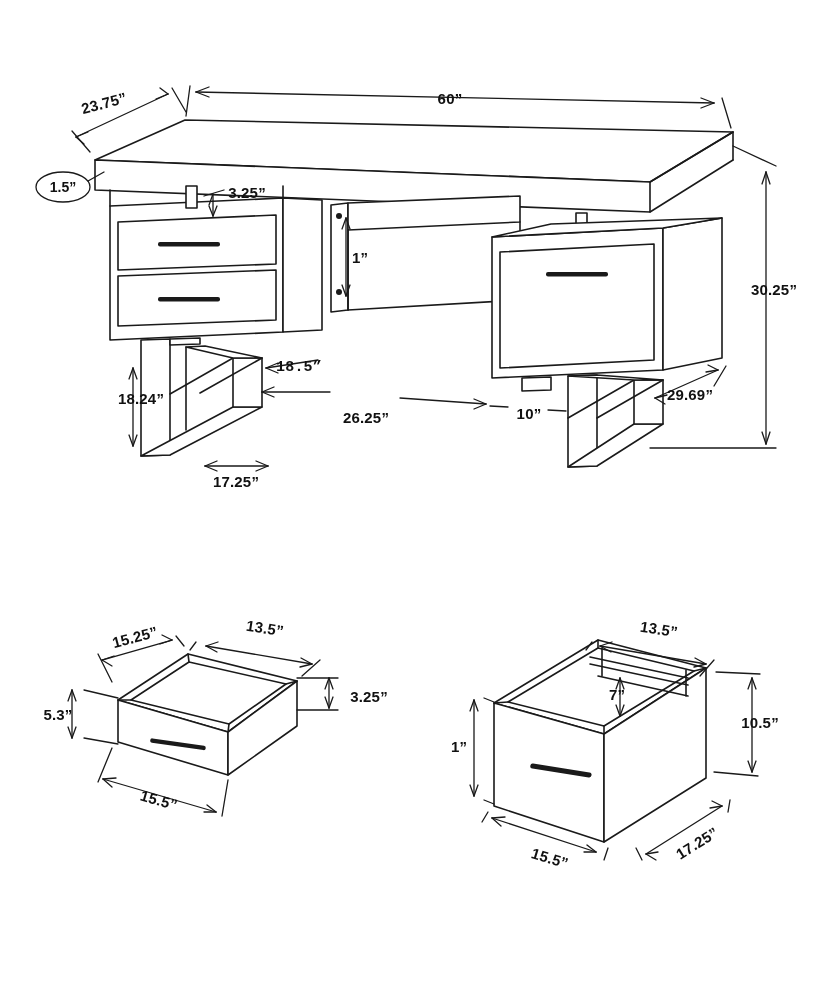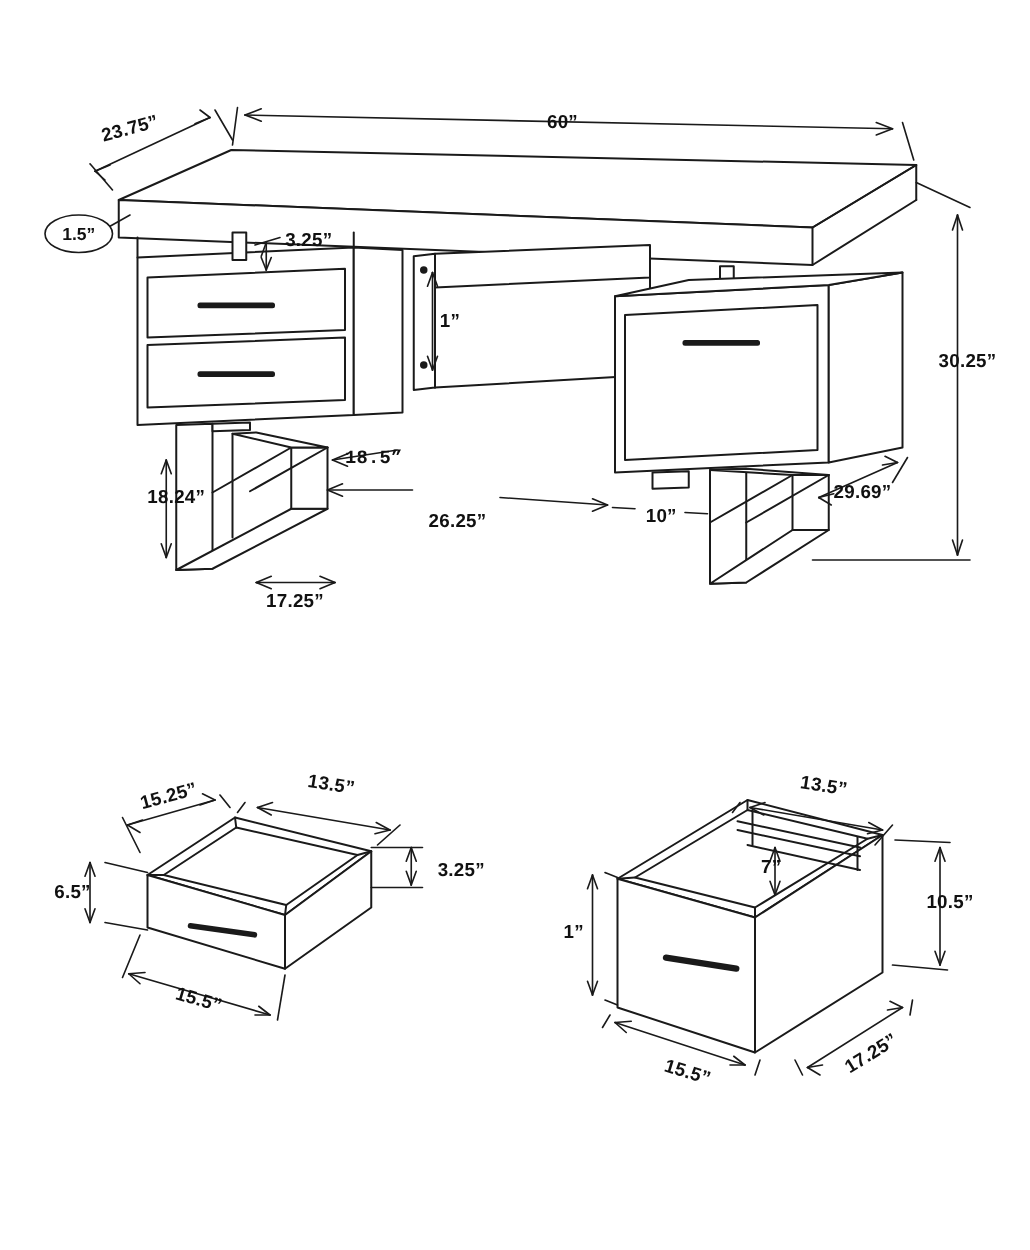--- a/index.html
+++ b/index.html
@@ -337,21 +337,21 @@
   <div class="dimlabel" style="left:299px; top:367px; transform:translate(-50%,-50%);font-family:Liberation Mono, monospace;">18.5”</div>
   <div class="dimlabel" style="left:141px; top:398px; transform:translate(-50%,-50%);">18.24”</div>
   <div class="dimlabel" style="left:366px; top:405px; transform:translate(-50%,-50%);margin-top:12px;">26.25”</div>
   <div class="dimlabel" style="left:529px; top:413px; transform:translate(-50%,-50%);">10”</div>
   <div class="dimlabel" style="left:690px; top:394px; transform:translate(-50%,-50%);">29.69”</div>
   <div class="dimlabel" style="left:236px; top:481px; transform:translate(-50%,-50%);">17.25”</div>
 
   <div class="dimlabel" style="left:135px; top:637px; transform:translate(-50%,-50%) rotate(-15deg);">15.25”</div>
   <div class="dimlabel" style="left:265px; top:628px; transform:translate(-50%,-50%) rotate(9deg);">13.5”</div>
   <div class="dimlabel" style="left:369px; top:696px; transform:translate(-50%,-50%);">3.25”</div>
-  <div class="dimlabel" style="left:58px; top:714px; transform:translate(-50%,-50%);">6.5”</div>
+  <div class="dimlabel" style="left:58px; top:714px; transform:translate(-50%,-50%);">5.3”</div>
   <div class="dimlabel" style="left:159px; top:800px; transform:translate(-50%,-50%) rotate(16deg);">15.5”</div>
 
   <div class="dimlabel" style="left:659px; top:629px; transform:translate(-50%,-50%) rotate(9deg);">13.5”</div>
   <div class="dimlabel" style="left:617px; top:694px; transform:translate(-50%,-50%);">7”</div>
   <div class="dimlabel" style="left:760px; top:722px; transform:translate(-50%,-50%);">10.5”</div>
   <div class="dimlabel" style="left:459px; top:746px; transform:translate(-50%,-50%);">1”</div>
   <div class="dimlabel" style="left:550px; top:858px; transform:translate(-50%,-50%) rotate(17deg);">15.5”</div>
   <div class="dimlabel" style="left:697px; top:843px; transform:translate(-50%,-50%) rotate(-32deg);">17.25”</div>
 
 </div>

